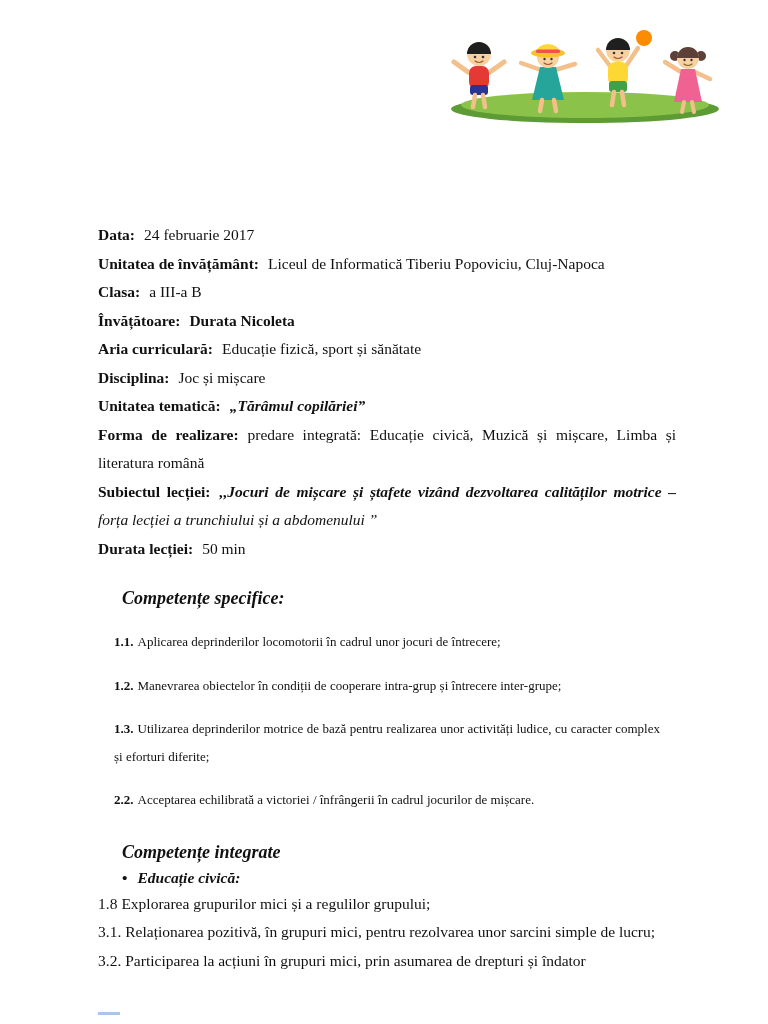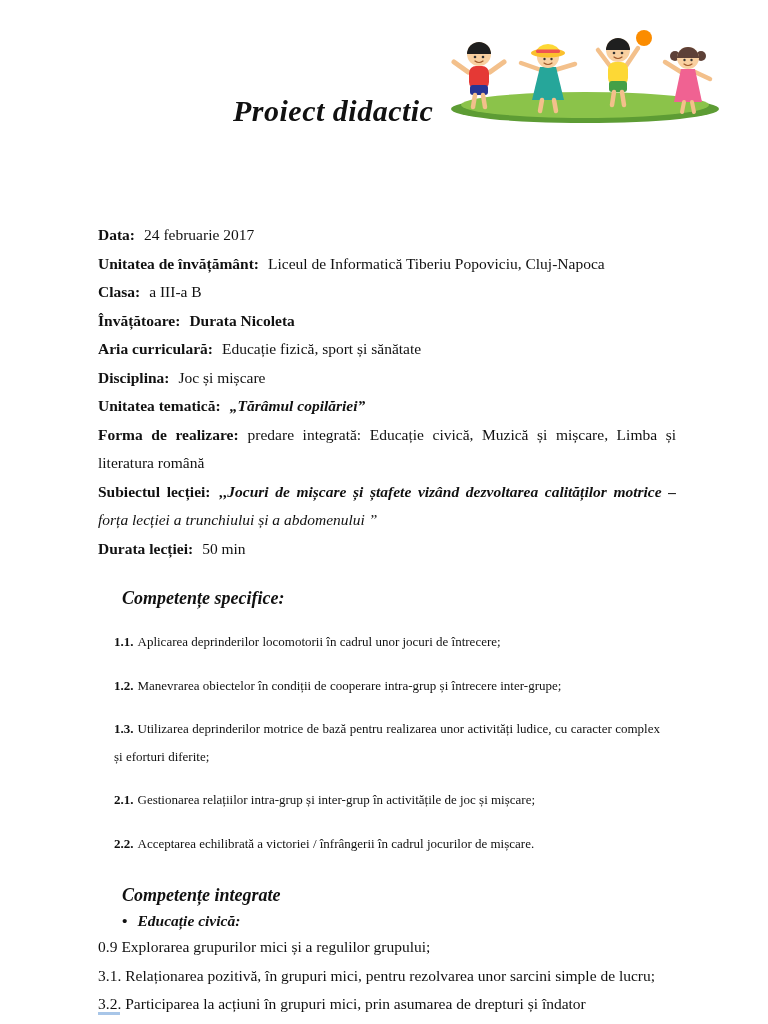--- a/index.html
+++ b/index.html
@@ -46,21 +46,20 @@
   .footer-mark {
     position: absolute; left: 98px; top: 1012px;
     width: 22px; height: 3px; background: #a8c6e8;
   }
 </style>
 </head>
 <body>
 
 <div class="page">
 
-  <h1 class="doc-title">Proiect didactic</h1>
 
   <svg class="illustration" viewBox="0 0 274 112" xmlns="http://www.w3.org/2000/svg" aria-hidden="true">
 
     <g>
       <ellipse cx="137" cy="97" rx="134" ry="14" fill="#5d9c34"></ellipse>
       <ellipse cx="137" cy="93" rx="124" ry="13" fill="#8bc34a"></ellipse>
     </g>
 
     <g>
       <line x1="20" y1="60" x2="6" y2="50" stroke="#f3c08b" stroke-width="5" stroke-linecap="round"></line>
@@ -161,34 +160,31 @@
     <p class="item">
       <span class="num">1.1.</span><span>Aplicarea deprinderilor locomotorii în cadrul unor jocuri de întrecere;</span>
     </p>
     <p class="item">
       <span class="num">1.2.</span><span>Manevrarea obiectelor în condiții de cooperare intra-grup și întrecere inter-grupe;</span>
     </p>
     <p class="item">
       <span class="num">1.3.</span><span>Utilizarea deprinderilor motrice de bază pentru realizarea unor activități ludice, cu caracter complex și eforturi diferite;</span>
     </p>
     <p class="item">
-      <span class="num">2.1.</span><span>Gestionarea relațiilor intra-grup și inter-grup în activitățile de joc și mișcare;</span>
-    </p>
-    <p class="item">
       <span class="num">2.2.</span><span>Acceptarea echilibrată a victoriei / înfrângerii în cadrul jocurilor de mișcare.</span>
     </p>
 
     <h2 class="sec-heading second">Competențe integrate</h2>
 
     <p class="bullet-line">
       <span class="bullet-dot">•</span><span>Educație civică:</span>
     </p>
 
     <p class="item2">
-      <span class="num">0.9</span><span>Explorarea grupurilor mici și a regulilor grupului;</span>
+      <span class="num">1.8</span><span>Explorarea grupurilor mici și a regulilor grupului;</span>
     </p>
     <p class="item2">
       <span class="num">3.1.</span><span>Relaționarea pozitivă, în grupuri mici, pentru rezolvarea unor sarcini simple de lucru;</span>
     </p>
     <p class="item2">
       <span class="num">3.2.</span><span>Participarea la acțiuni în grupuri mici, prin asumarea de drepturi și îndator</span>
     </p>
 
   </main>
 

